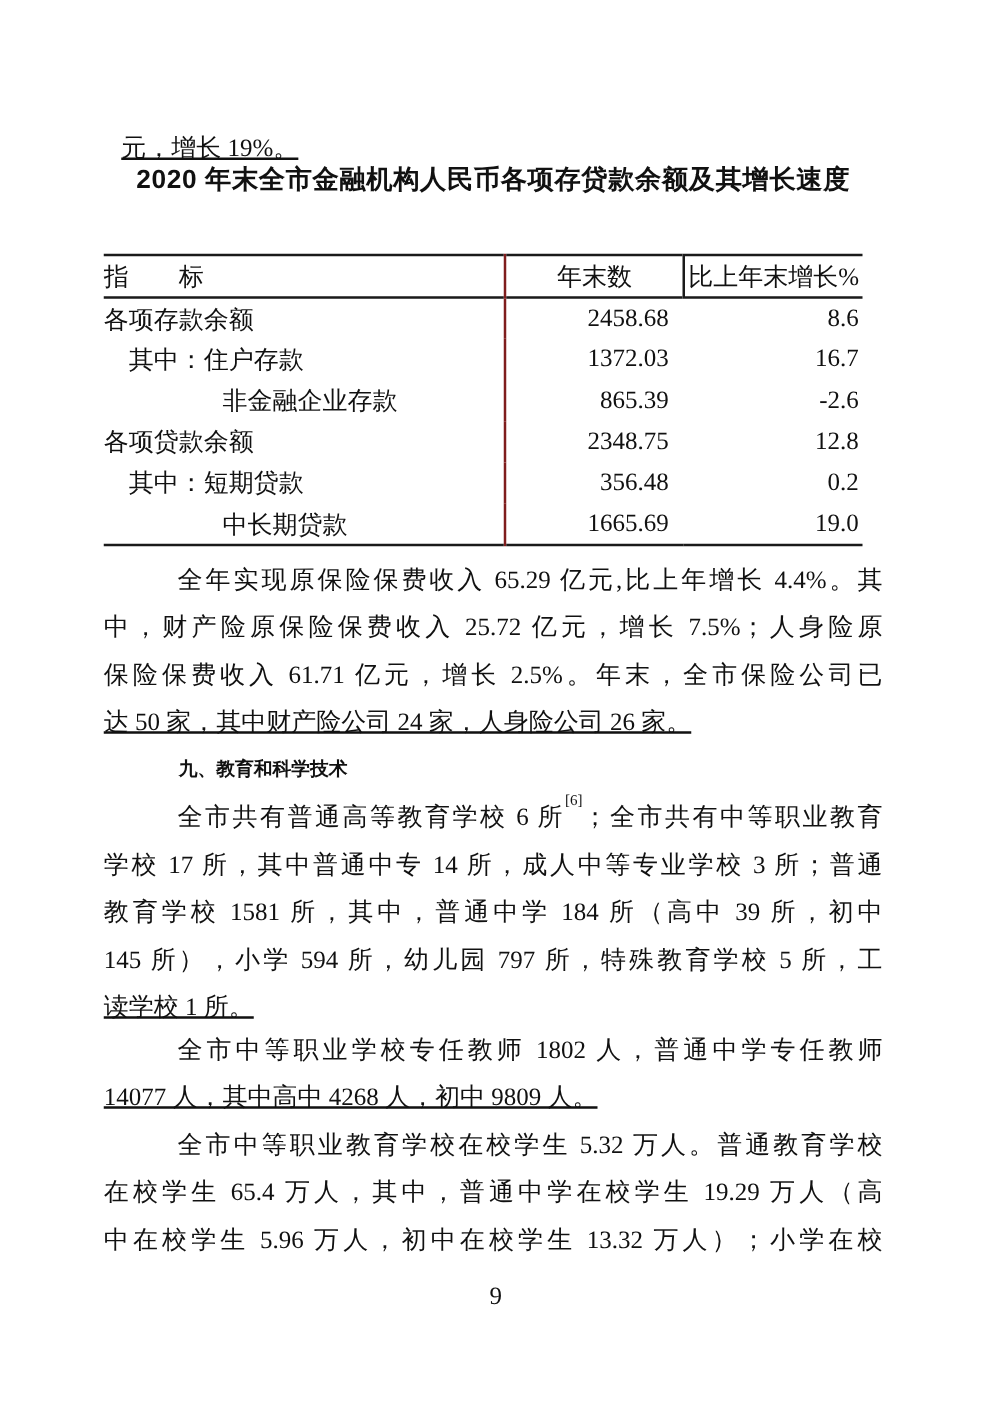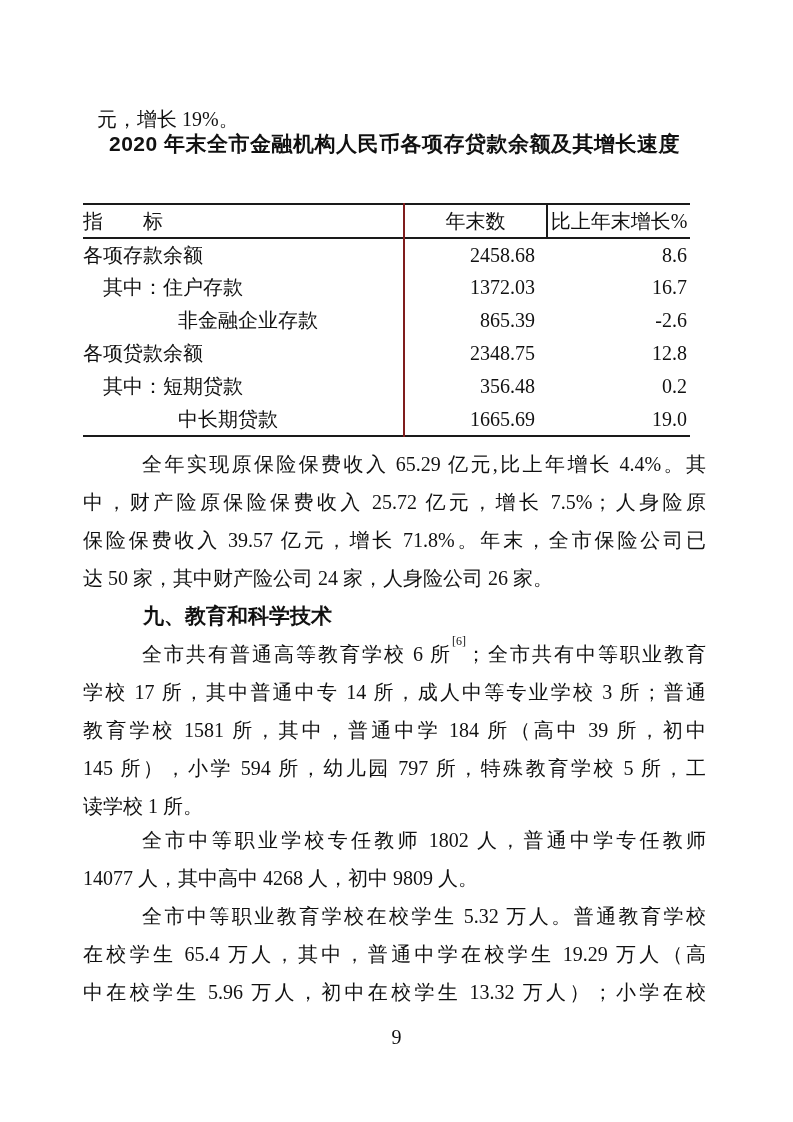--- a/index.html
+++ b/index.html
@@ -16,21 +16,21 @@
 
   
   .line {
     height:38px; line-height:38px;
     font-size:20px;
     text-align:justify;
     white-space:nowrap;
   }
   .line.fill { text-align-last:justify; }
   .line.first { padding-left:59px; }
-  .line.end { text-align-last:left; text-align:center; }
+  .line.end { text-align-last:left; text-align:center;text-decoration:underline; }
 
   #opening { top:100px; }
   #opening .line { padding-left:14px; }
 
   #table-title {
     top:125px; height:38px; line-height:38px;
     font-family:"Liberation Sans","DejaVu Sans",sans-serif;
     font-weight:bold; font-size:21px;
     text-align:center; letter-spacing:0.5px;
   }
@@ -58,21 +58,21 @@
   #fin-table tbody .c3 { text-align:right; padding-right:3px; }
   #fin-table td.c1.ind1 { padding-left:20px; }
   #fin-table td.c1.ind2 { padding-left:95px; }
 
   #insurance { top:445px; }
 
   #edu-heading {
     top:597px; height:38px; line-height:38px;
     padding-left:60px;
     font-family:"Liberation Sans","DejaVu Sans",sans-serif;
-    font-weight:bold; font-size:21px;
+    font-weight:bold; font-size:15px;
     text-align:left;
   }
   #edu-p1 { top:635px; }
   #edu-p2 { top:821px; }
   #edu-p3 { top:897px; }
 
   sup.fnote {
     font-size:12px; line-height:0;
     position:relative; top:-8px;
   }
@@ -134,21 +134,21 @@
           <td class="c2">1665.69</td>
           <td class="c3">19.0</td>
         </tr>
       </tbody>
     </table>
   </div>
 
   <div id="insurance" class="abs">
     <div class="line fill first">全年实现原保险保费收入 65.29 亿元,比上年增长 4.4%。其</div>
     <div class="line fill">中，财产险原保险保费收入 25.72 亿元，增长 7.5%；人身险原</div>
-    <div class="line fill">保险保费收入 39.57 亿元，增长 71.8%。年末，全市保险公司已</div>
+    <div class="line fill">保险保费收入 61.71 亿元，增长 2.5%。年末，全市保险公司已</div>
     <div class="line end">达 50 家，其中财产险公司 24 家，人身险公司 26 家。</div>
   </div>
 
   <div id="edu-heading" class="abs">九、教育和科学技术</div>
 
   <div id="edu-p1" class="abs">
     <div class="line fill first">
       <span>全市共有普通高等教育学校 6 所</span><sup class="fnote">[6]</sup><span>；全市共有中等职业教育</span>
     </div>
     <div class="line fill">学校 17 所，其中普通中专 14 所，成人中等专业学校 3 所；普通</div>

